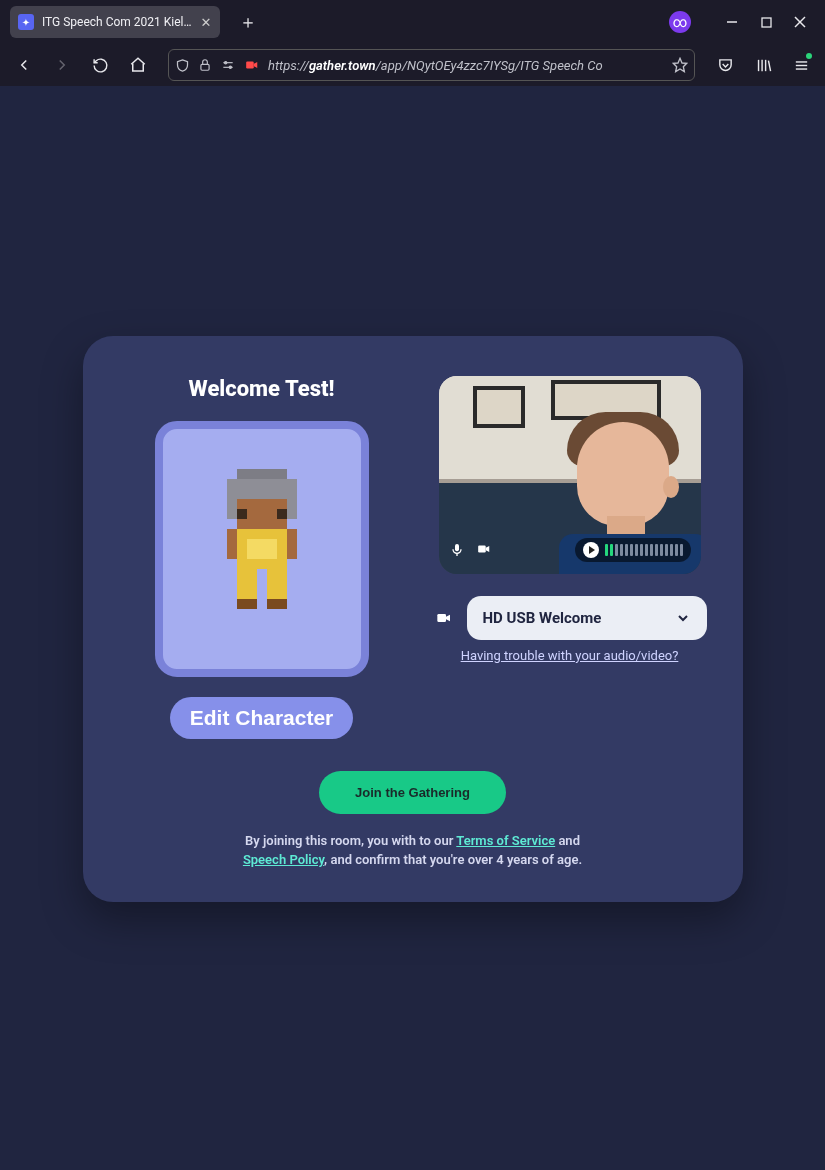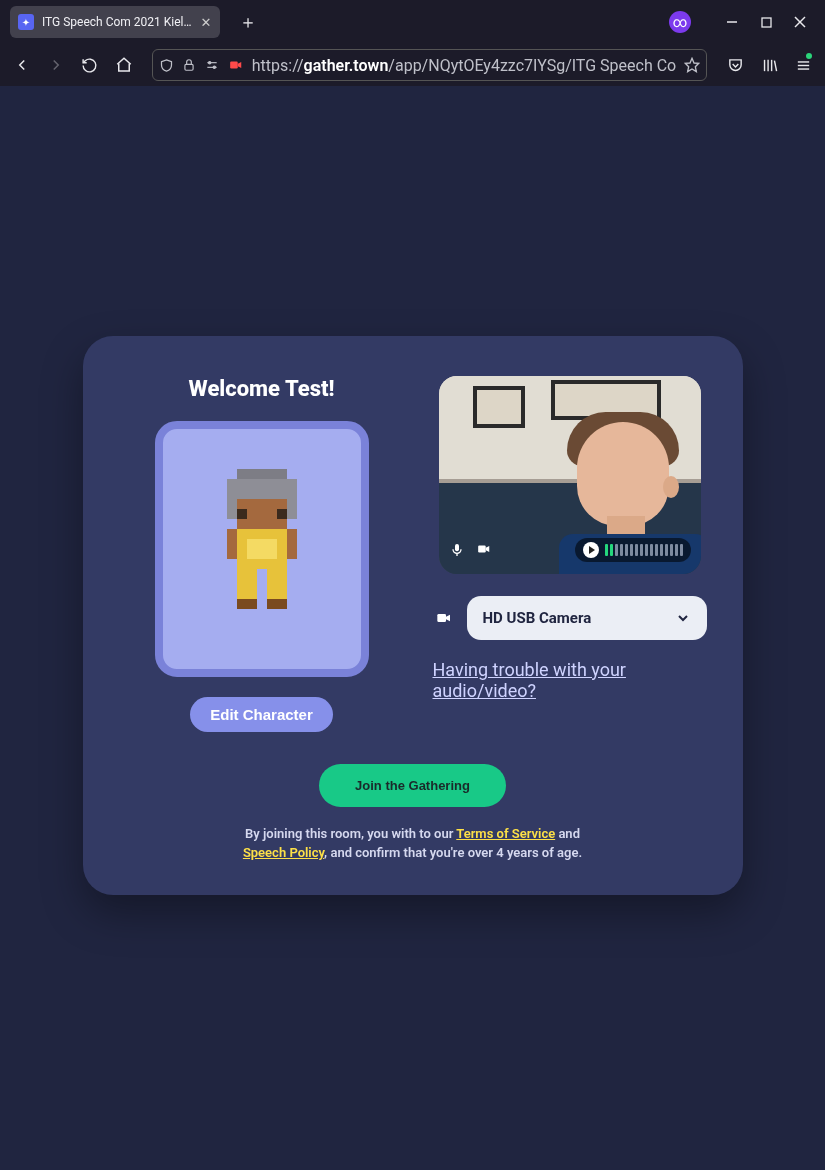--- a/index.html
+++ b/index.html
@@ -17,40 +17,40 @@
   .winbtn { width:34px;height:28px;display:flex;align-items:center;justify-content:center;color:#e8e8ec; }
   .winbtn svg { stroke:#e8e8ec; }
 
   
   .toolbar { height:42px; background:#1c1b29; display:flex; align-items:center; padding:0 10px; gap:10px;}
   .tbtn { width:28px;height:28px;display:flex;align-items:center;justify-content:center;color:#e8e8ec; }
   .tbtn.disabled { opacity:.35; }
   .urlbar { flex:1; height:32px; background:#1c1b29; border:1px solid #555; border-radius:6px; display:flex; align-items:center; padding:0 6px; gap:8px; margin:0 6px;}
   .urlbar .ic { color:#bfc0c9; display:flex; align-items:center; }
   .ic.rec { color:#ff4a4a; }
-  .url { color:#bfc0c9; font-size:16px; white-space:nowrap; overflow:hidden; text-overflow:ellipsis; }
+  .url { color:#bfc0c9; font-size:13px; white-space:nowrap; overflow:hidden; text-overflow:ellipsis;font-style:italic; }
   .url b { color:#fff; font-weight:600; }
   .star { color:#bfc0c9; margin-left:auto; }
   .rightbtn { width:28px;height:28px;display:flex;align-items:center;justify-content:center;color:#e8e8ec; position:relative; }
   .dotbadge { position:absolute; top:2px; right:3px; width:6px;height:6px;border-radius:50%;background:#2bd47a;}
 
   
   .page { width:100%; height:calc(1170px - 86px); background:#202540; display:flex; align-items:flex-start; justify-content:center; }
   .card { width:660px; margin-top:250px; background:#333a64; border-radius:30px; padding:40px 36px 32px; box-shadow:0 18px 40px rgba(0,0,0,.35); color:#fff; }
 
   .topgrid { display:flex; gap:28px; }
   .leftcol { width:286px; display:flex; flex-direction:column; align-items:center; }
   .rightcol { flex:1; display:flex; flex-direction:column; align-items:center; }
 
   .welcome { font-size:22px; font-weight:800; color:#fff; text-align:center; margin-bottom:20px; }
 
   .avatar-frame { width:214px; height:256px; background:#a5adf0; border:8px solid #7a82d9; border-radius:22px; display:flex; align-items:center; justify-content:center; }
   .avatar-svg { image-rendering:pixelated; }
 
-  .editchar { margin-top:20px; background:#8690ea; color:#fff; border:none; border-radius:22px; padding:9px 20px; font-size:15px; font-weight:700; cursor:pointer;}
+  .editchar { margin-top:20px; background:#8690ea; color:#fff; border:none; border-radius:22px; padding:9px 20px; font-size:21px; font-weight:700; cursor:pointer;}
 
   .camprev { width:262px; height:198px; border-radius:18px; overflow:hidden; position:relative; background:linear-gradient(180deg,#d8d5cd 0%, #cfc9bd 45%, #2b3a49 100%); }
   
   .camprev::before { content:""; position:absolute; inset:0; background:
     linear-gradient(180deg,#e1ddd3 0 52%, #a69d94 52% 54%, #25364a 54% 100%);
   }
   
   .pf { position:absolute; border:4px solid #2a2a2a; background:#ddd6c7; }
   .pf1{ top:10px; left:34px; width:52px; height:42px; }
   .pf2{ top:4px; left:112px; width:110px; height:40px; }
@@ -68,26 +68,26 @@
   .bars { display:flex; gap:2px; }
   .bars i{ width:3px;height:12px;background:#7d8aa0;border-radius:1px;}
   .bars i.on{ background:#25d77d;}
 
   .selrow { display:flex; align-items:center; gap:12px; width:100%; margin-top:22px; }
   .selrow:first-of-type{ margin-top:30px; }
   .selicon { color:#fff; width:22px; display:flex; justify-content:center; }
   .select { flex:1; height:44px; background:#ebeef5; border-radius:14px; display:flex; align-items:center; justify-content:space-between; padding:0 16px; font-weight:700; color:#202540; font-size:15px; cursor:pointer;}
   .chev { color:#202540; }
 
-  .trouble { margin-top:19px; color:#cfd3ff; font-size:18px; }
+  .trouble { margin-top:8px; color:#cfd3ff; font-size:13px; }
 
   .joinbtn { display:block; margin:32px auto 0; background:#18c987; color:#1a2a2a; border:none; border-radius:24px; padding:14px 36px; font-size:13px; font-weight:800; cursor:pointer; }
 
   .legal { margin-top:18px; text-align:center; color:#d5d8ef; font-size:13px; line-height:1.45; font-weight:600;}
-  .legal a { color:#fde047; text-decoration:underline; }
+  .legal a { color:#5eead4; text-decoration:underline; }
 
   
   svg { display:block; }
 </style>
 </head>
 <body>
 
 <div class="titlebar">
   <div class="tab">
     <span class="tab-favicon">✦</span>
@@ -285,21 +285,21 @@
         </div>
 
         <div class="selrow">
           <span class="selicon">
             <svg width="20" height="16" viewBox="0 0 24 24" fill="#fff">
                 <rect x="2" y="6" width="13" height="12" rx="2"></rect>
                 <path d="M15 10l6-3v10l-6-3z"></path>
               </svg>
           </span>
           <div class="select">
-            <span>HD USB Camera</span>
+            <span>HD USB Welcome</span>
             <span class="chev">
               <svg width="16" height="16" viewBox="0 0 24 24" fill="none" stroke="currentColor" stroke-width="3">
                   <polyline points="6 9 12 15 18 9"></polyline>
                 </svg>
             </span>
           </div>
         </div>
 
 
         <a class="trouble" href="#">Having trouble with your audio/video?</a>

